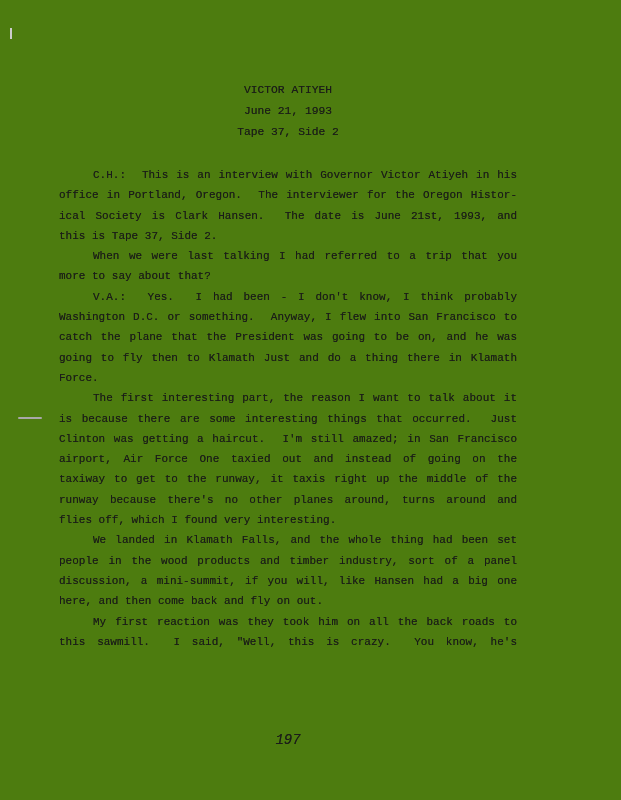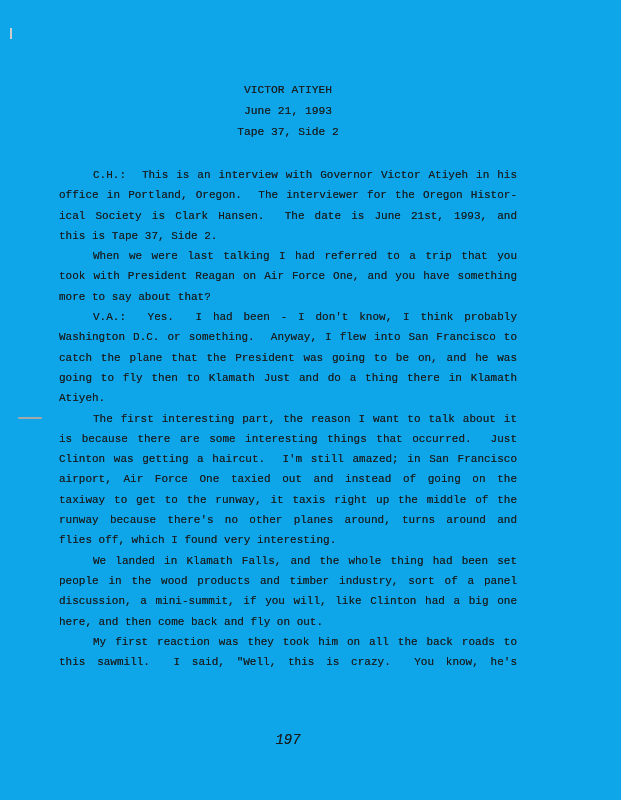--- a/index.html
+++ b/index.html
@@ -4,21 +4,21 @@
 <style>
   html, body {
     margin: 0;
     padding: 0;
     background: #ffffff;
   }
   .sheet {
     position: relative;
     width: 621px;
     height: 800px;
-    background: #0ea5e9;
+    background: #4d7c0f;
     color: #1b1b1b;
     font-family: "Liberation Mono", "DejaVu Sans Mono", monospace;
     overflow: hidden;
     text-shadow: 0 0 0.5px rgba(10,10,10,0.55);
   }
   .doc-header {
     position: absolute;
     top: 80px;
     left: 59px;
     width: 458px;
@@ -83,37 +83,36 @@
     <div class="hline">June 21, 1993</div>
     <div class="hline">Tape 37, Side 2</div>
   </div>
 
   <div class="doc-body">
       <div class="line first">C.H.:&nbsp; This is an interview with Governor Victor Atiyeh in his</div>
       <div class="line">office in Portland, Oregon.&nbsp; The interviewer for the Oregon Histor-</div>
       <div class="line">ical Society is Clark Hansen.&nbsp; The date is June 21st, 1993, and</div>
       <div class="line endline">this is Tape 37, Side 2.</div>
       <div class="line first">When we were last talking I had referred to a trip that you</div>
-      <div class="line">took with President Reagan on Air Force One, and you have something</div>
       <div class="line endline">more to say about that?</div>
       <div class="line first">V.A.:&nbsp; Yes.&nbsp; I had been - I don't know, I think probably</div>
       <div class="line">Washington D.C. or something.&nbsp; Anyway, I flew into San Francisco to</div>
       <div class="line">catch the plane that the President was going to be on, and he was</div>
       <div class="line">going to fly then to Klamath Just and do a thing there in Klamath</div>
-      <div class="line endline">Atiyeh.</div>
+      <div class="line endline">Force.</div>
       <div class="line first">The first interesting part, the reason I want to talk about it</div>
       <div class="line">is because there are some interesting things that occurred.&nbsp; Just</div>
       <div class="line">Clinton was getting a haircut.&nbsp; I'm still amazed; in San Francisco</div>
       <div class="line">airport, Air Force One taxied out and instead of going on the</div>
       <div class="line">taxiway to get to the runway, it taxis right up the middle of the</div>
       <div class="line">runway because there's no other planes around, turns around and</div>
       <div class="line endline">flies off, which I found very interesting.</div>
       <div class="line first">We landed in Klamath Falls, and the whole thing had been set</div>
       <div class="line">people in the wood products and timber industry, sort of a panel</div>
-      <div class="line">discussion, a mini-summit, if you will, like Clinton had a big one</div>
+      <div class="line">discussion, a mini-summit, if you will, like Hansen had a big one</div>
       <div class="line endline">here, and then come back and fly on out.</div>
       <div class="line first">My first reaction was they took him on all the back roads to</div>
       <div class="line">this sawmill.&nbsp; I said, "Well, this is crazy.&nbsp; You know, he's</div>
     </div>
 
   <div class="doc-footer">
     <span>197</span>
   </div>
 
   <div class="mark-dash"></div>

